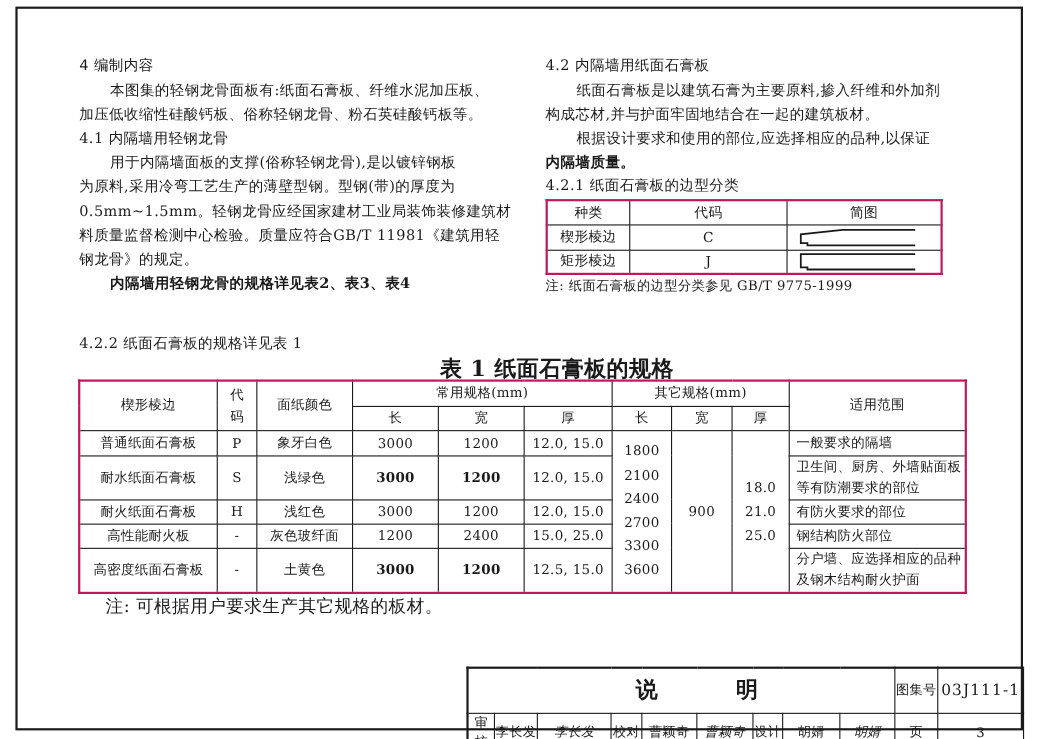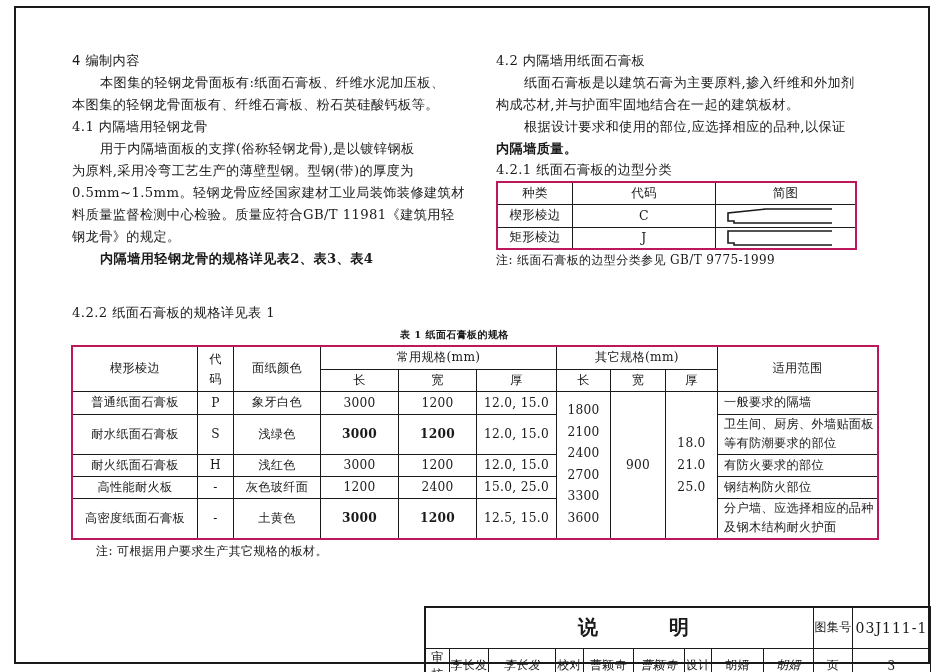--- a/index.html
+++ b/index.html
@@ -25,21 +25,21 @@
   .sig { font-family:"DejaVu Serif",serif; font-style:italic; font-size:12px; }
   svg { display:block; }
 </style>
 </head>
 <body>
 
 <div class="frame"></div>
 
 <div class="abs txt h" style="left:72px;top:50px;">4  编制内容</div>
 <div class="abs txt" style="left:100px;top:72px;">本图集的轻钢龙骨面板有:纸面石膏板、纤维水泥加压板、</div>
-<div class="abs txt" style="left:72px;top:94px;">本图集的轻钢龙骨面板有、纤维石膏板、粉石英硅酸钙板等。</div>
+<div class="abs txt" style="left:72px;top:94px;">加压低收缩性硅酸钙板、俗称轻钢龙骨、粉石英硅酸钙板等。</div>
 <div class="abs txt" style="left:72px;top:116px;">4.1 内隔墙用轻钢龙骨</div>
 <div class="abs txt" style="left:100px;top:138px;">用于内隔墙面板的支撑(俗称轻钢龙骨),是以镀锌钢板</div>
 <div class="abs txt" style="left:72px;top:160px;">为原料,采用冷弯工艺生产的薄壁型钢。型钢(带)的厚度为</div>
 <div class="abs txt" style="left:72px;top:182px;">0.5mm~1.5mm。轻钢龙骨应经国家建材工业局装饰装修建筑材</div>
 <div class="abs txt" style="left:72px;top:204px;">料质量监督检测中心检验。质量应符合GB/T 11981《建筑用轻</div>
 <div class="abs txt" style="left:72px;top:226px;">钢龙骨》的规定。</div>
 <div class="abs txt" style="left:100px;top:248px;font-weight:bold;">内隔墙用轻钢龙骨的规格详见表2、表3、表4</div>
 
 <div class="abs txt" style="left:496px;top:50px;">4.2 内隔墙用纸面石膏板</div>
 <div class="abs txt" style="left:524px;top:72px;">纸面石膏板是以建筑石膏为主要原料,掺入纤维和外加剂</div>
@@ -71,21 +71,21 @@
       <svg width="120" height="18" style="margin:0 auto;">
         <path d="M106 2 L2 2 L2 14 L8 14 L8 16 L106 16" fill="none" stroke="#1a1a1a" stroke-width="1.6"></path>
       </svg>
     </td>
   </tr>
 </tbody>
   </table>
 <div class="abs txt" style="left:496px;top:249px;font-size:12px;">注: 纸面石膏板的边型分类参见 GB/T 9775-1999</div>
 
 <div class="abs txt" style="left:72px;top:302px;">4.2.2 纸面石膏板的规格详见表 1</div>
-<div class="abs txt bold" style="left:400px;top:324px;font-size:10px;">表 1   纸面石膏板的规格</div>
+<div class="abs txt bold" style="left:400px;top:324px;font-size:20px;">表 1   纸面石膏板的规格</div>
 
 <table class="outer tbl1" style="left:71px;top:345px;width:808px;">
   <tbody>
       <tr style="height:23px;">
     <td rowspan="2" style="width:124px;">楔形棱边</td>
     <td rowspan="2" style="width:36px;line-height:20px;white-space:normal;padding:0 10px;box-sizing:border-box;">代码</td>
     <td rowspan="2" style="width:86px;">面纸颜色</td>
     <td colspan="3">常用规格(mm)</td>
     <td colspan="3">其它规格(mm)</td>
     <td rowspan="2">适用范围</td>
@@ -159,21 +159,21 @@
     <td class="bold">1200</td>
     <td>12.5, 15.0</td>
     <td class="left stack">
       <div>分户墙、应选择相应的品种</div>
       <div>及钢木结构耐火护面</div>
     </td>
   </tr>
 </tbody>
   </table>
 
-<div class="abs txt" style="left:96px;top:540px;font-size:12px;">注: 可根据用户要求生产其它规格的板材。</div>
+<div class="abs txt" style="left:96px;top:540px;font-size:16px;">注: 可根据用户要求生产其它规格的板材。</div>
 
 <table class="tb" style="left:424px;top:606px;width:507px;border-top:2px solid #1a1a1a;border-left:2px solid #1a1a1a;">
   <tbody>
       <tr style="height:41px;">
     <td colspan="9" class="title" style="border-top:none;padding-left:30px;">说 明</td>
     <td style="width:38px;">图集号</td>
     <td style="font-size:14px;letter-spacing:1px;">03J111-1</td>
   </tr>
   <tr style="height:19px;">
     <td style="width:23px;">审核</td>

